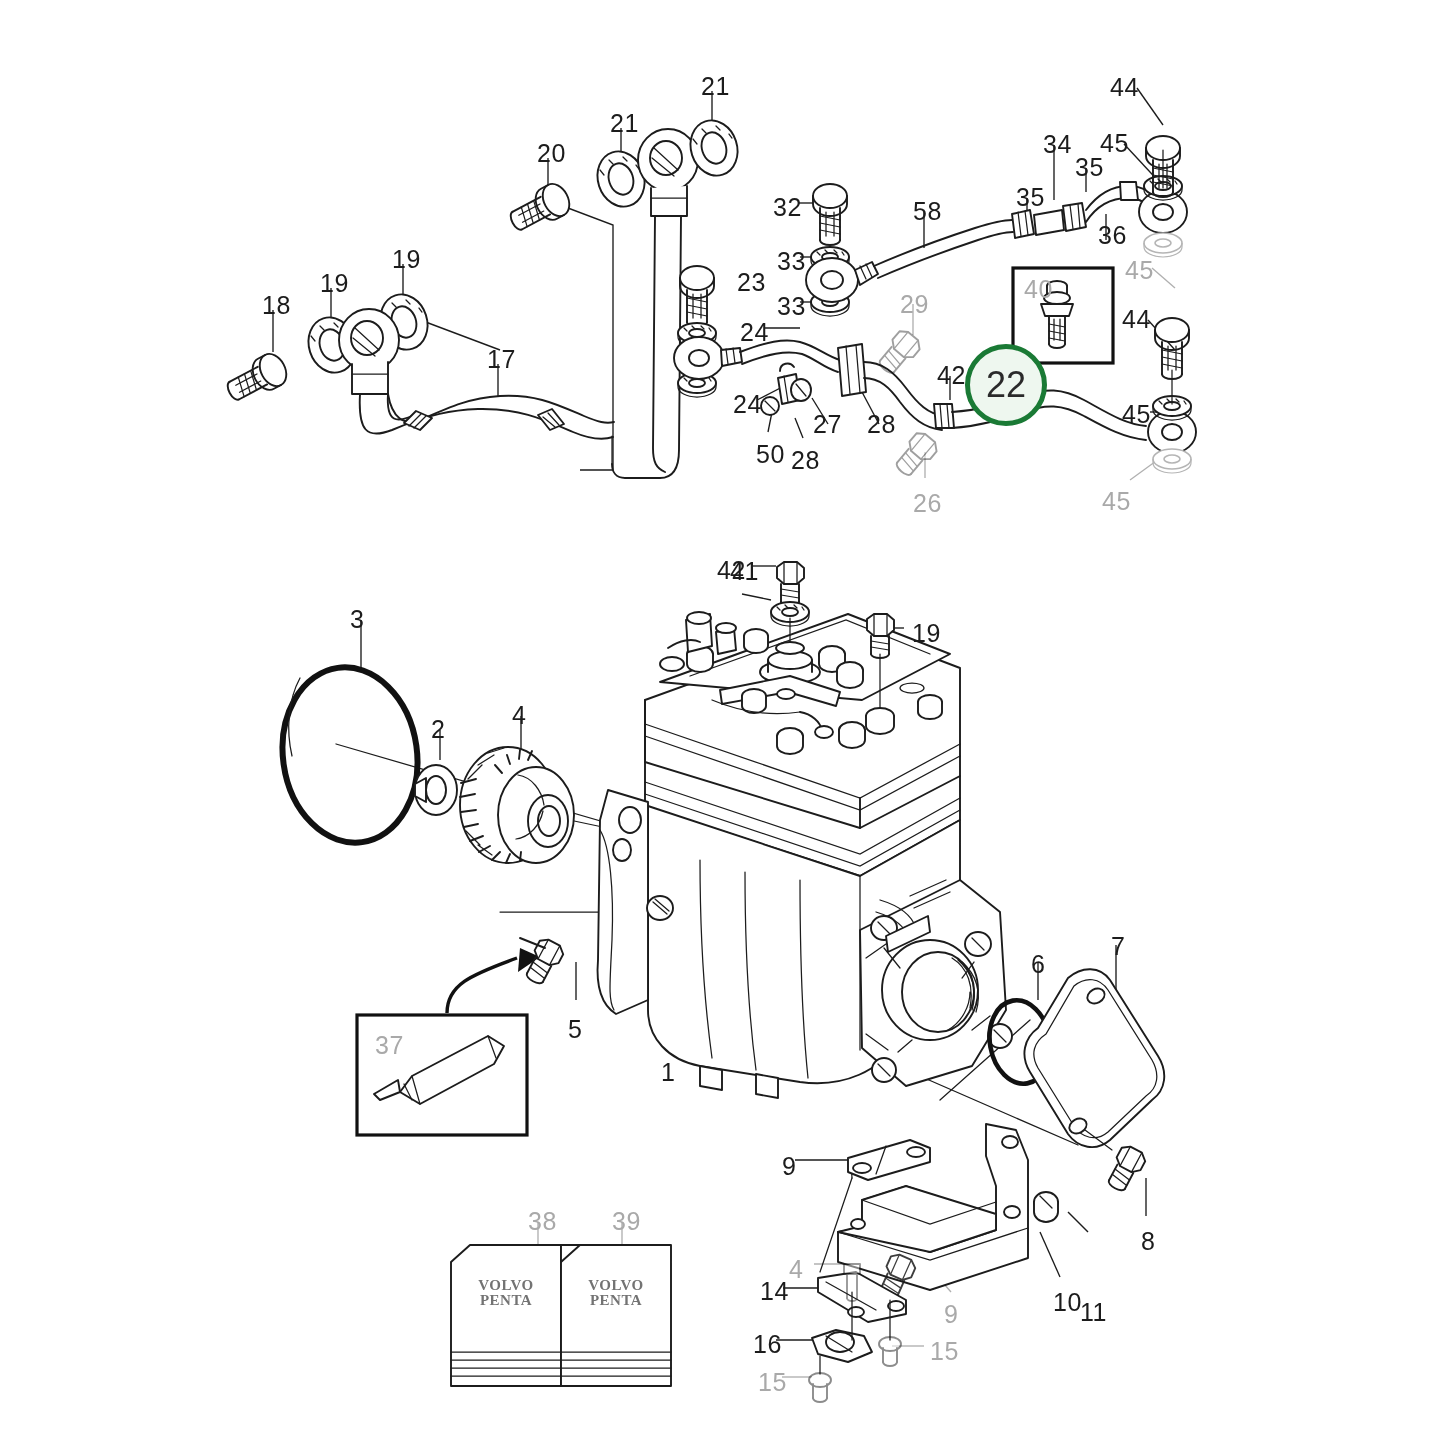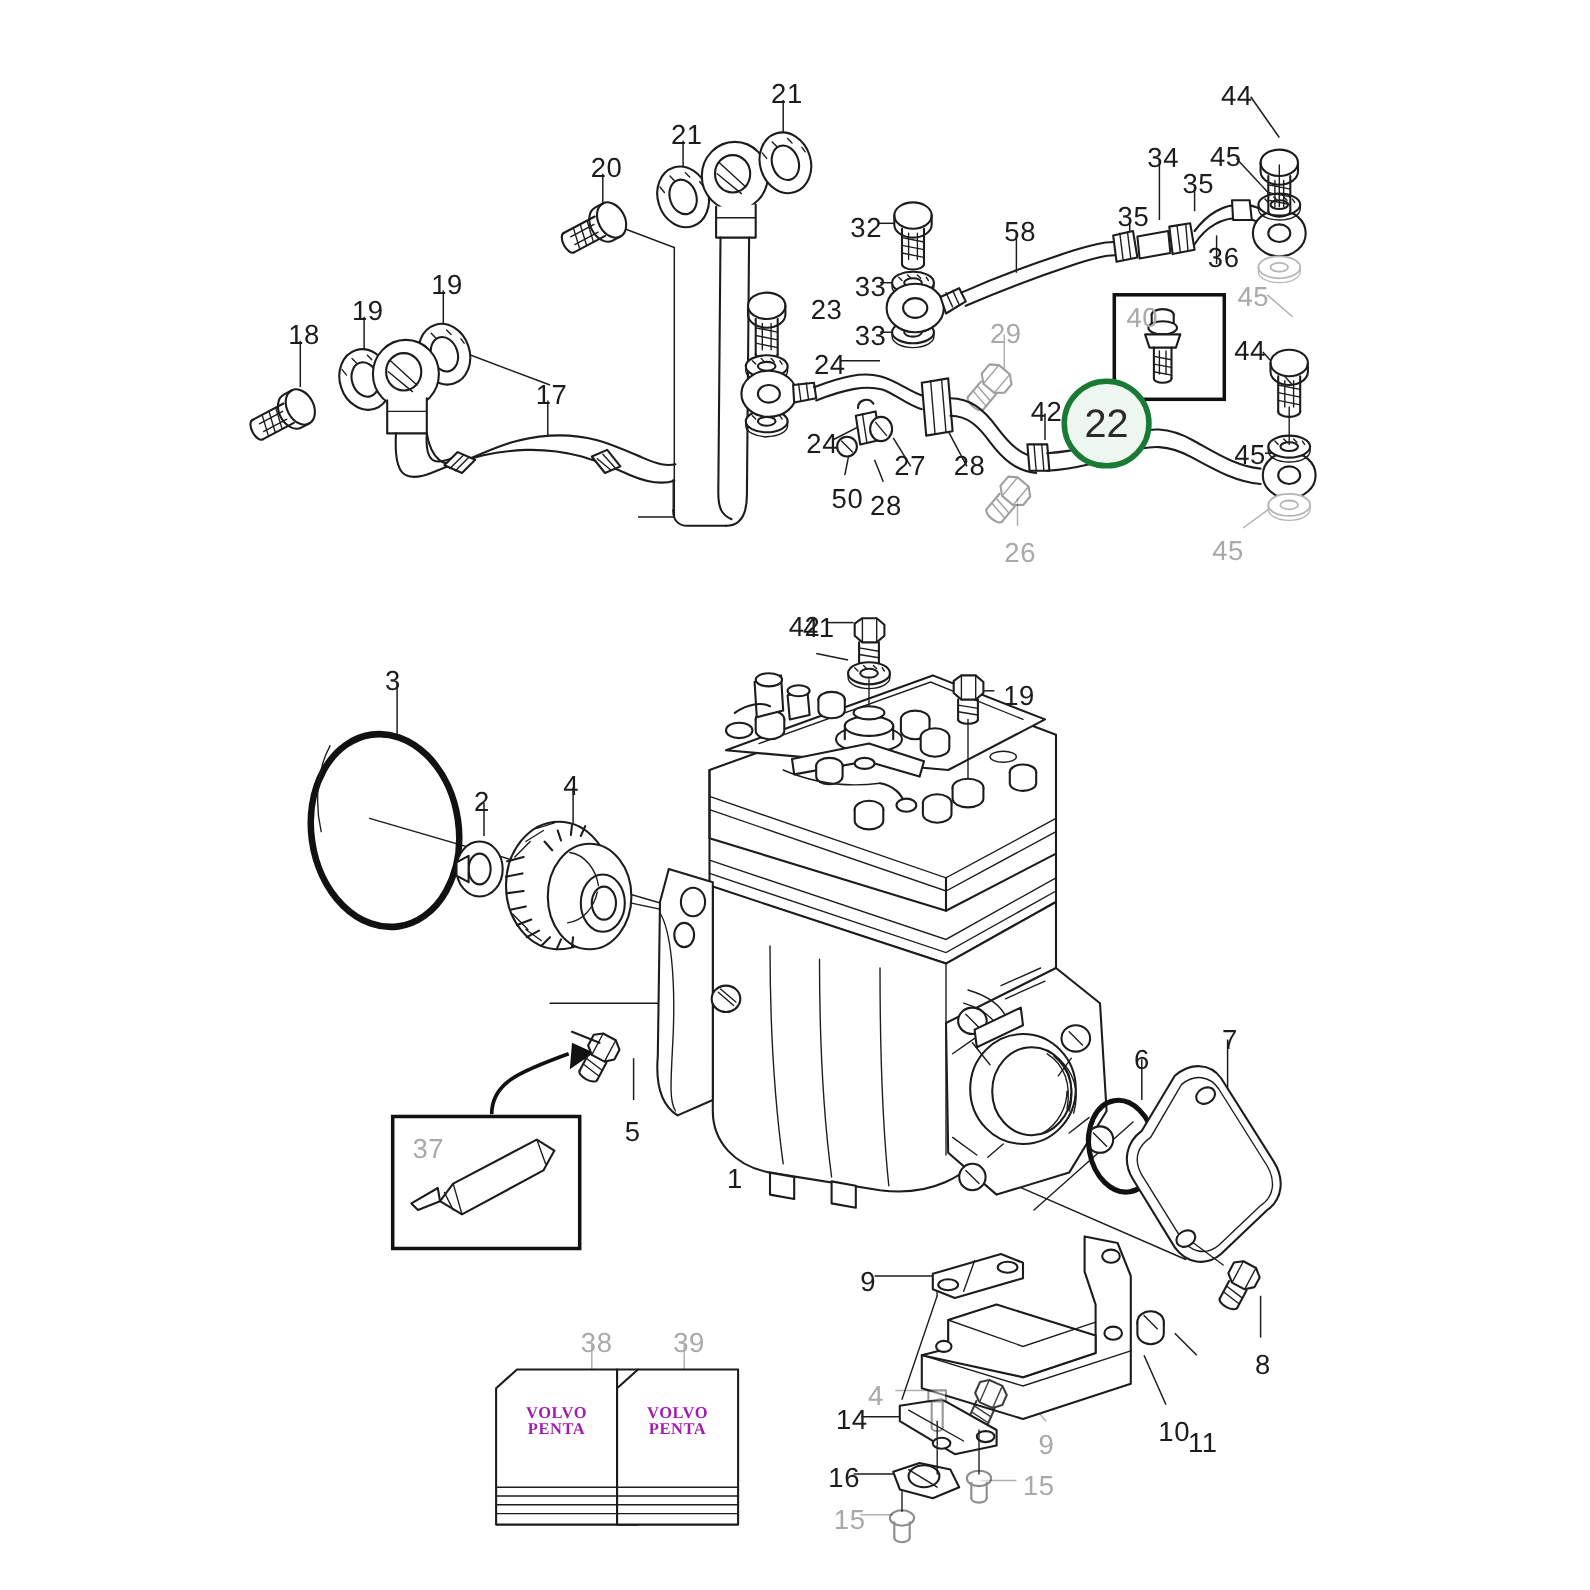--- a/index.html
+++ b/index.html
@@ -11,21 +11,21 @@
   .lbl{position:absolute;font-family:"Liberation Sans",sans-serif;
        font-size:25px;color:#1c1c1c;letter-spacing:.5px;
        white-space:nowrap;user-select:none;}
   .lbl.dim{color:#a9a9a9;}
   .hl-ring{position:absolute;border-radius:50%;
       border:5px solid #1a7a35;background:#eef7ef;
       display:flex;align-items:center;justify-content:center;
       font-size:36px;color:#2a2a2a;font-family:"Liberation Sans",sans-serif;}
   .vp-text{position:absolute;font-family:"Liberation Serif",serif;
       font-weight:bold;font-size:15px;line-height:15px;
-      color:#a21caf;letter-spacing:.5px;text-align:center;}
+      color:#737373;letter-spacing:.5px;text-align:center;}
 </style>
 </head>
 <body>
 
 <div id="stage">
 
   <svg class="layer" viewBox="0 0 1445 1445" xmlns="http://www.w3.org/2000/svg">
     <defs>
       <style>
         .s{fill:none;stroke:#1c1c1c;stroke-width:1.9;stroke-linejoin:round;stroke-linecap:round;}

